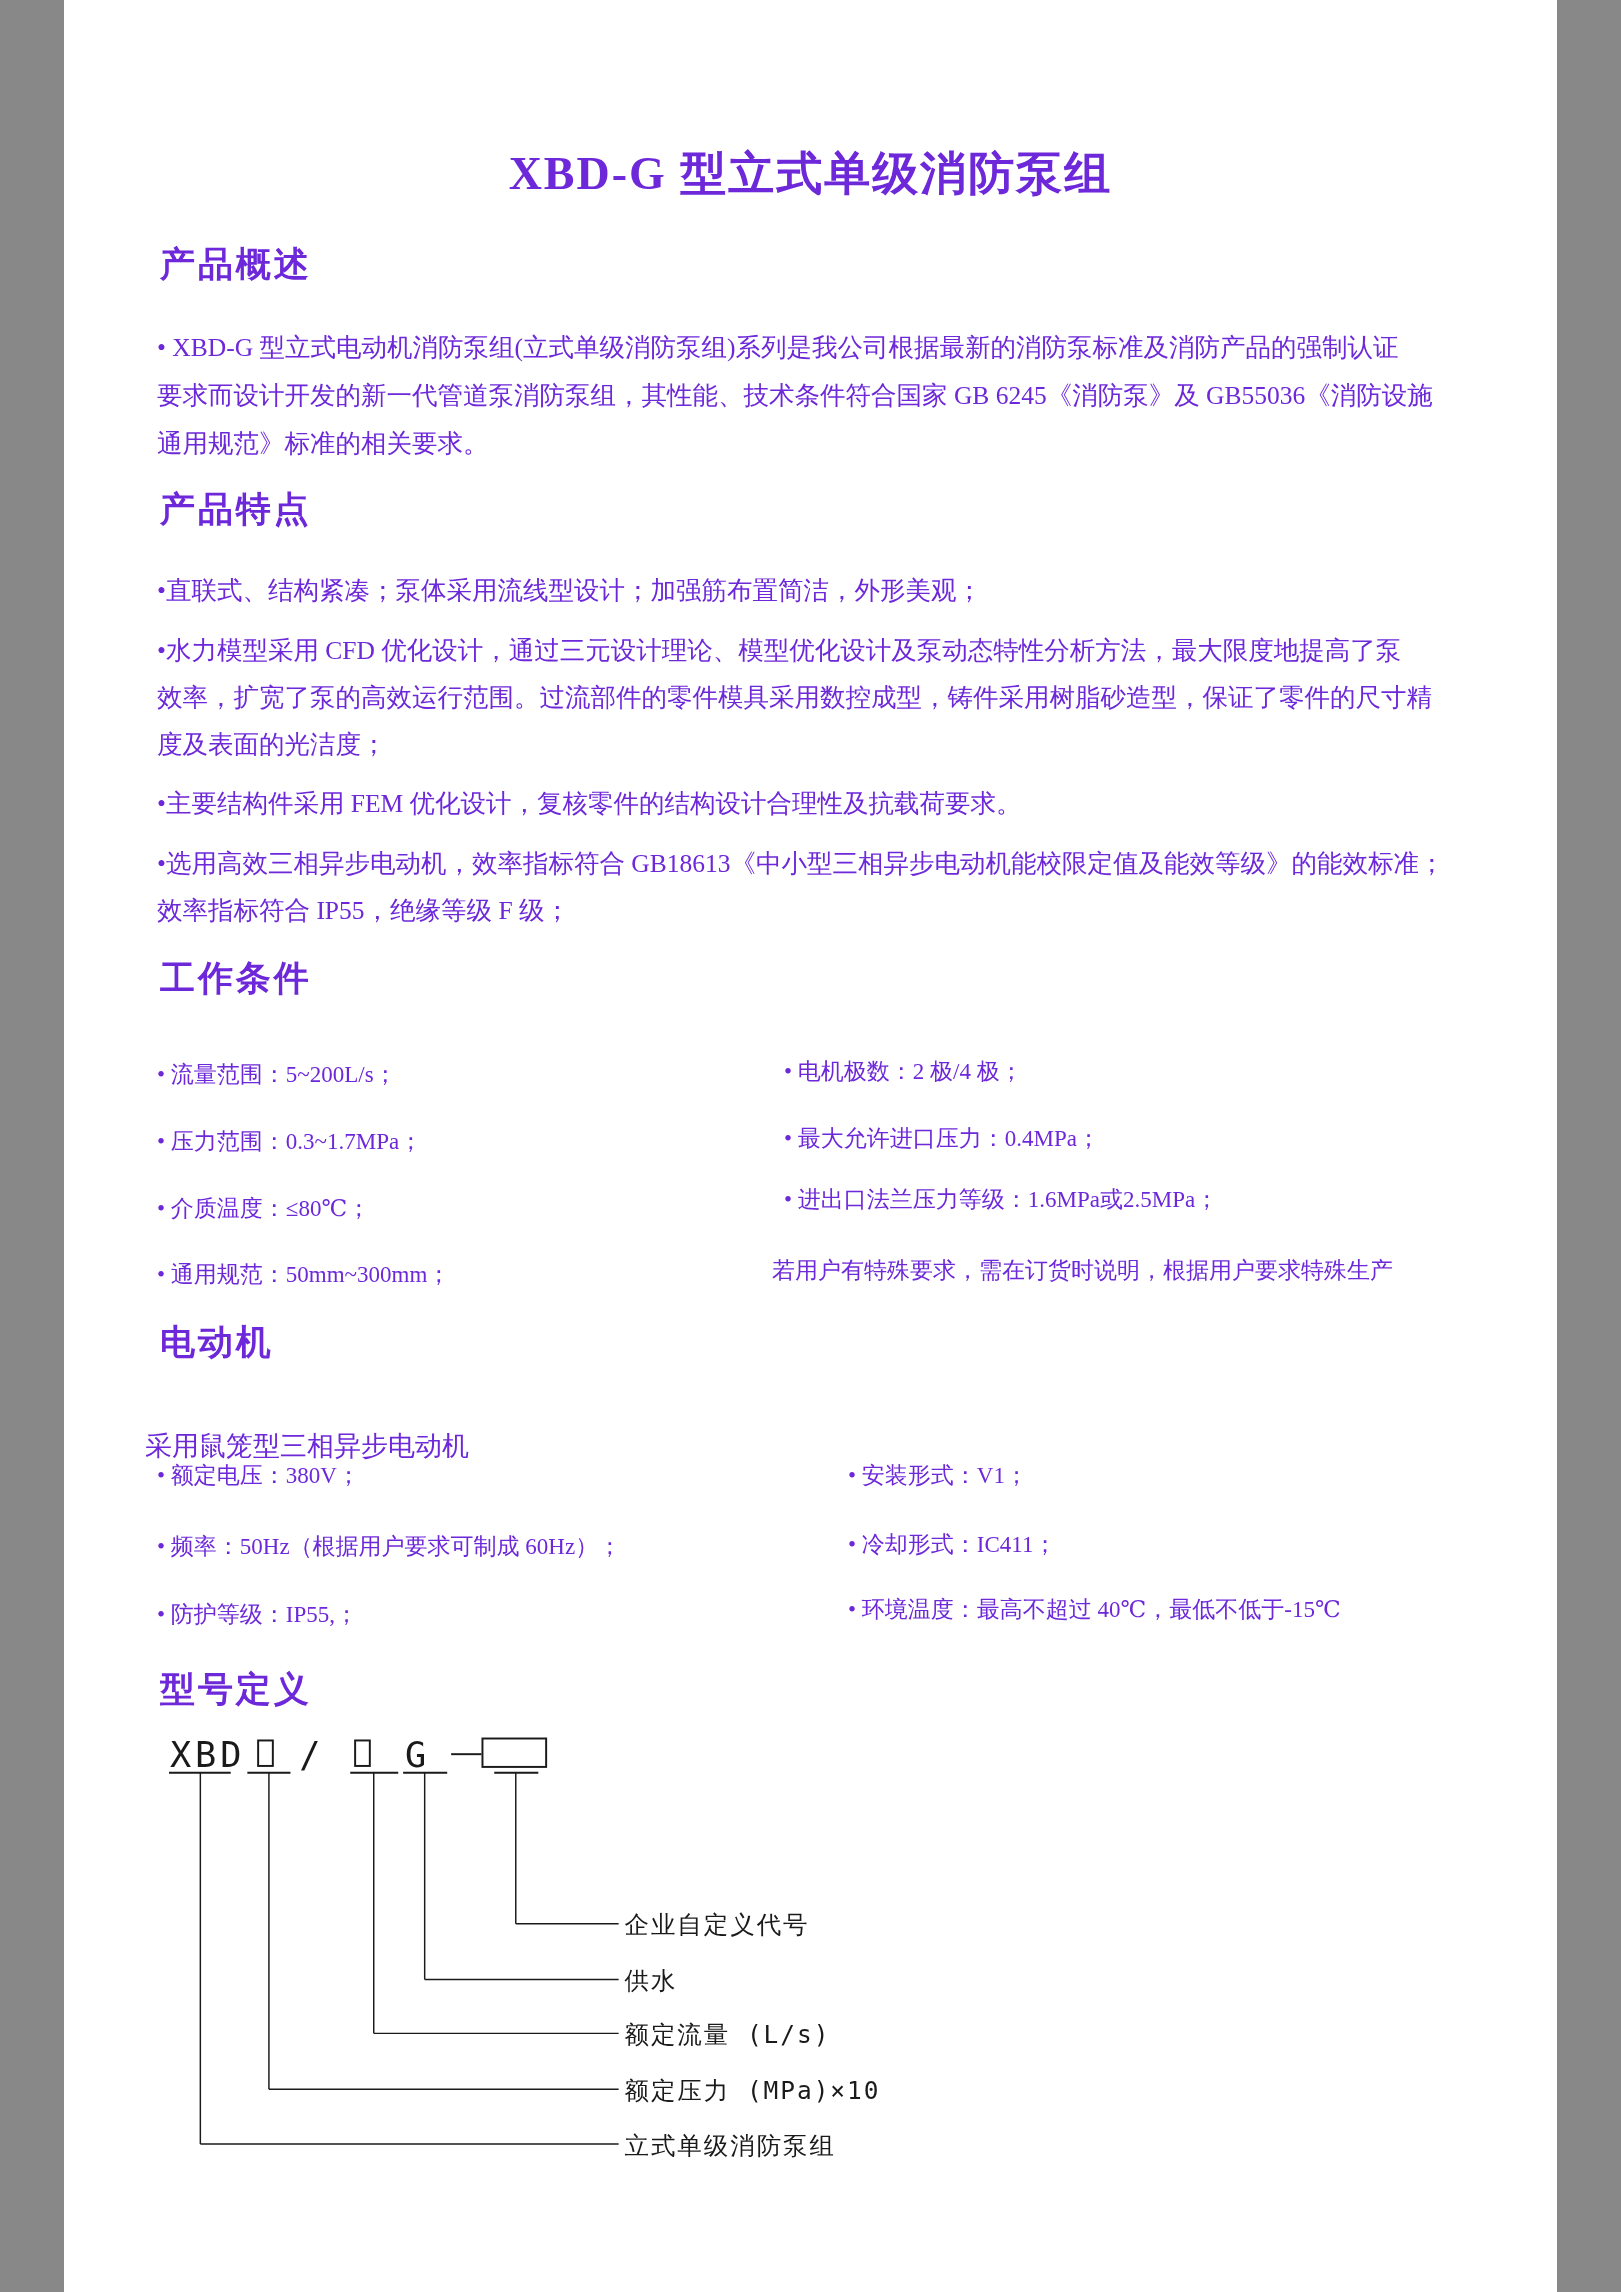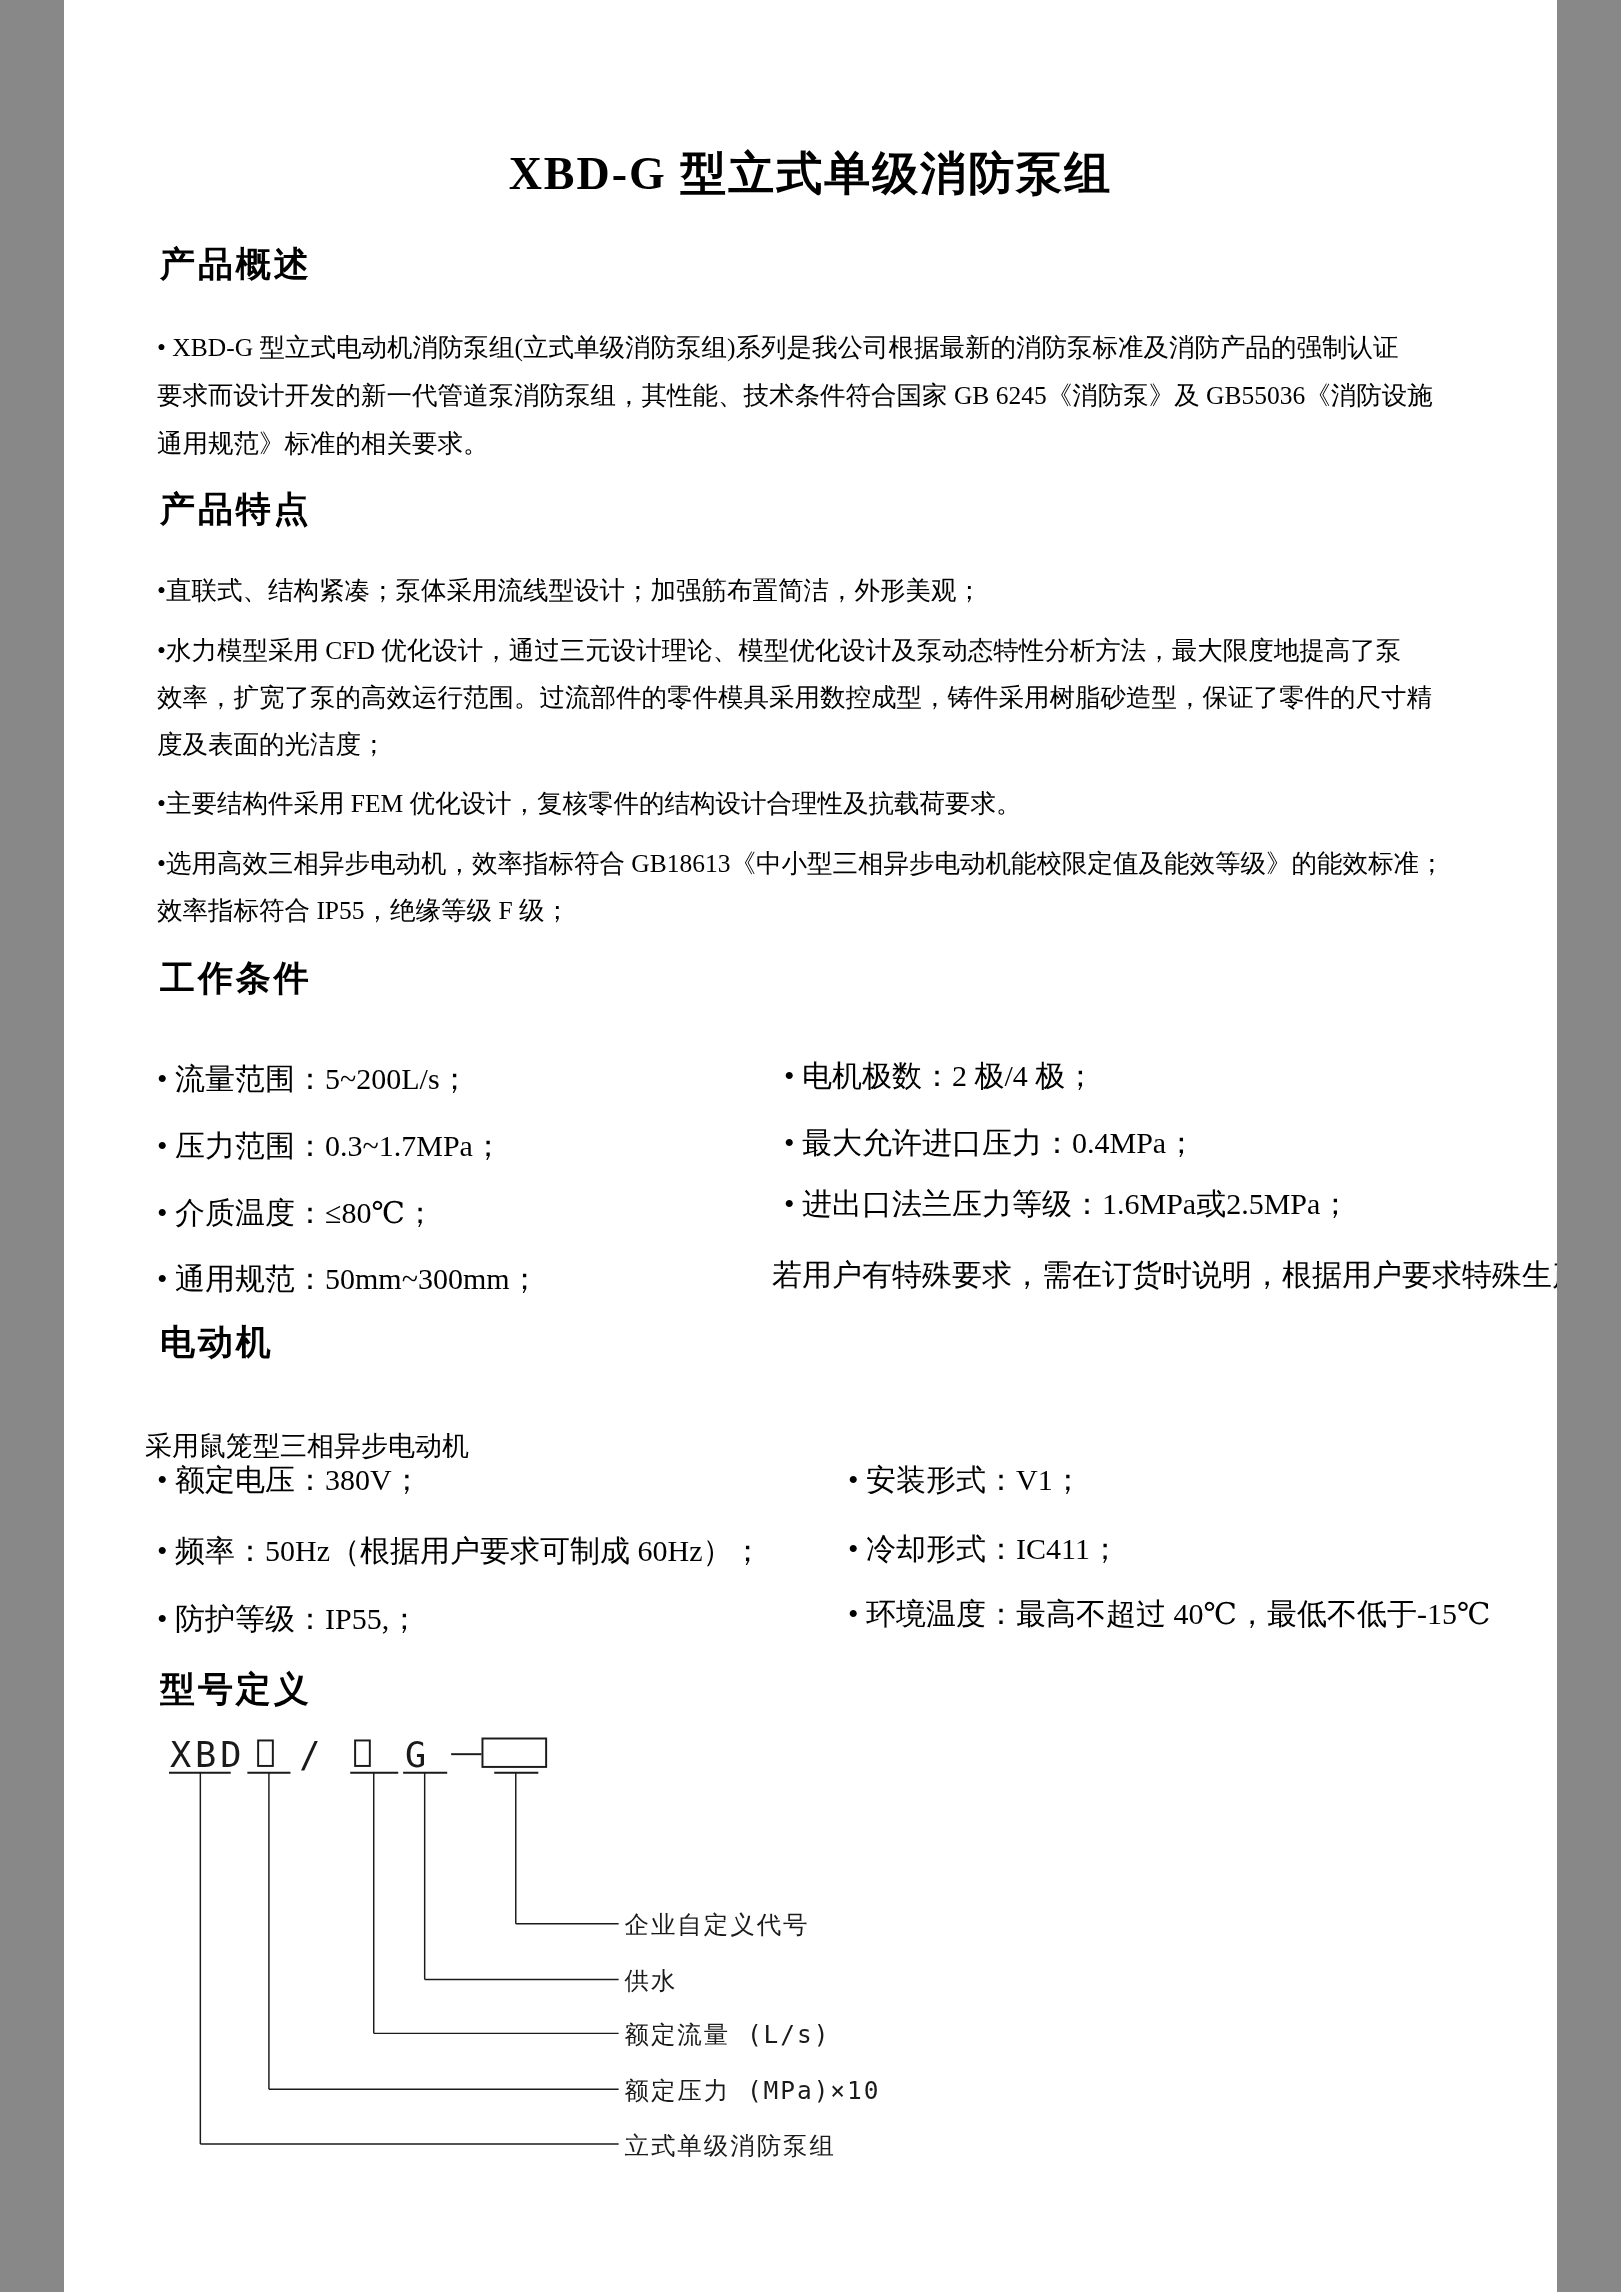--- a/index.html
+++ b/index.html
@@ -1,21 +1,21 @@
 <!DOCTYPE html>
 <html><head>
 <meta charset="utf-8">
 <style>
   html,body{margin:0;padding:0;background:#888;}
   .page{
     position:relative;
     width:1493px;height:2293px;
     margin:0 auto;
     background:#ffffff;
-    color:#000000;
+    color:#6d28d9;
     font-family:"Liberation Serif","DejaVu Serif",serif;
     overflow:hidden;
   }
   .doc-title{
     position:absolute;top:143px;left:0;width:100%;
     text-align:center;
     font-size:46px;font-weight:bold;letter-spacing:2px;
     white-space:nowrap;
   }
   .sec-heading{
@@ -31,21 +31,21 @@
   }
   .features{
     position:absolute;left:93px;top:567px;width:1441px;
   }
   .feature-item{margin-bottom:12.7px;}
   .feature-item .line{
     font-size:25.5px;line-height:47px;white-space:nowrap;
   }
   .row{
     position:absolute;
-    font-size:30px;white-space:nowrap;
+    font-size:23px;white-space:nowrap;
   }
   .intro-line{
     position:absolute;left:81px;
     font-size:27px;white-space:nowrap;margin-top:36px;
   }
   .model-svg{
     position:absolute;left:0;top:1715px;
   }
   .cad{
     font-family:"DejaVu Sans Mono","Liberation Mono",monospace;

